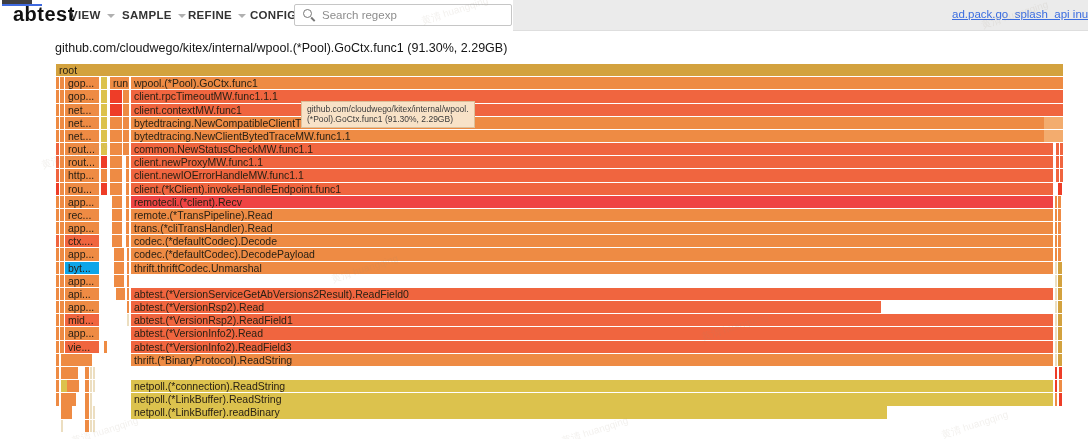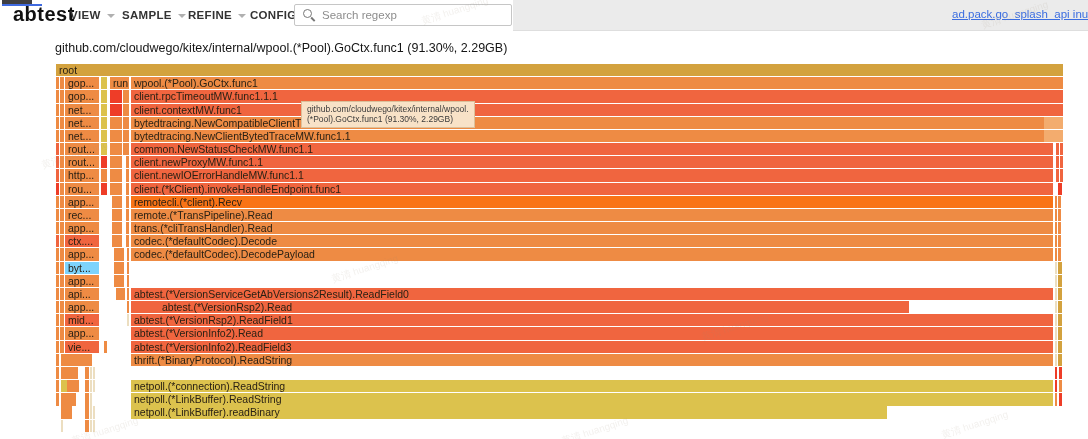--- a/index.html
+++ b/index.html
@@ -82,43 +82,44 @@
       <div class="frame" style="left: 1056px; top: 143px; width: 3px; background: rgb(240, 101, 63);"></div>
       <div class="frame" style="left: 1060px; top: 143px; width: 3px; background: rgb(240, 101, 63);"></div>
       <div class="frame" style="left: 131px; top: 156.2px; width: 922px; background: rgb(240, 101, 63);"><span>client.newProxyMW.func1.1</span></div>
       <div class="frame" style="left: 1056px; top: 156.2px; width: 3px; background: rgb(240, 101, 63);"></div>
       <div class="frame" style="left: 1060px; top: 156.2px; width: 3px; background: rgb(240, 101, 63);"></div>
       <div class="frame" style="left: 131px; top: 169.4px; width: 922px; background: rgb(240, 101, 63);"><span>client.newIOErrorHandleMW.func1.1</span></div>
       <div class="frame" style="left: 1056px; top: 169.4px; width: 3px; background: rgb(240, 101, 63);"></div>
       <div class="frame" style="left: 1060px; top: 169.4px; width: 3px; background: rgb(240, 101, 63);"></div>
       <div class="frame" style="left: 131px; top: 182.5px; width: 922px; background: rgb(240, 101, 63);"><span>client.(*kClient).invokeHandleEndpoint.func1</span></div>
       <div class="frame" style="left: 1058px; top: 182.5px; width: 4px; background: rgb(238, 61, 40);"></div>
-      <div class="frame" style="left: 131px; top: 195.7px; width: 922px; background: #f97316;"><span>remotecli.(*client).Recv</span></div>
+      <div class="frame" style="left: 131px; top: 195.7px; width: 922px; background: #ef4444;"><span>remotecli.(*client).Recv</span></div>
       <div class="frame" style="left: 1055px; top: 195.7px; width: 2px; background: rgb(238, 139, 68);"></div>
       <div class="frame" style="left: 1058px; top: 195.7px; width: 3px; background: rgb(238, 139, 68);"></div>
       <div class="frame" style="left: 131px; top: 208.9px; width: 922px; background: rgb(238, 139, 68);"><span>remote.(*TransPipeline).Read</span></div>
       <div class="frame" style="left: 1055px; top: 208.9px; width: 2px; background: rgb(238, 139, 68);"></div>
       <div class="frame" style="left: 1058px; top: 208.9px; width: 3px; background: rgb(238, 139, 68);"></div>
       <div class="frame" style="left: 131px; top: 222px; width: 922px; background: rgb(238, 139, 68);"><span>trans.(*cliTransHandler).Read</span></div>
       <div class="frame" style="left: 1055px; top: 222px; width: 2px; background: rgb(238, 139, 68);"></div>
       <div class="frame" style="left: 1058px; top: 222px; width: 3px; background: rgb(238, 139, 68);"></div>
       <div class="frame" style="left: 131px; top: 235.2px; width: 922px; background: rgb(238, 139, 68);"><span>codec.(*defaultCodec).Decode</span></div>
       <div class="frame" style="left: 1055px; top: 235.2px; width: 2px; background: rgb(238, 139, 68);"></div>
       <div class="frame" style="left: 1058px; top: 235.2px; width: 3px; background: rgb(238, 139, 68);"></div>
       <div class="frame" style="left: 131px; top: 248.4px; width: 922px; background: rgb(238, 139, 68);"><span>codec.(*defaultCodec).DecodePayload</span></div>
       <div class="frame" style="left: 1055px; top: 248.4px; width: 2px; background: rgb(238, 139, 68);"></div>
       <div class="frame" style="left: 1058px; top: 248.4px; width: 3px; background: rgb(238, 139, 68);"></div>
+      <div class="frame" style="left: 131px; top: 261.6px; width: 922px; background: rgb(238, 139, 68);"><span>thrift.thriftCodec.Unmarshal</span></div>
       <div class="frame" style="left: 1055px; top: 261.6px; width: 2px; background: rgb(236, 222, 192);"></div>
       <div class="frame" style="left: 1058px; top: 261.6px; width: 4px; background: rgb(211, 162, 62);"></div>
       <div class="frame" style="left: 1055px; top: 274.7px; width: 2px; background: rgb(236, 222, 192);"></div>
       <div class="frame" style="left: 1058px; top: 274.7px; width: 4px; background: rgb(211, 162, 62);"></div>
       <div class="frame" style="left: 131px; top: 287.9px; width: 922px; background: rgb(240, 101, 63);"><span>abtest.(*VersionServiceGetAbVersions2Result).ReadField0</span></div>
       <div class="frame" style="left: 1055px; top: 287.9px; width: 2px; background: rgb(236, 222, 192);"></div>
       <div class="frame" style="left: 1058px; top: 287.9px; width: 4px; background: rgb(211, 162, 62);"></div>
-      <div class="frame" style="left: 131px; top: 301.1px; width: 750px; background: rgb(240, 101, 63); padding-left: 28px;"><span>abtest.(*VersionRsp2).Read</span></div>
+      <div class="frame" style="left: 131px; top: 301.1px; width: 750px; background: rgb(240, 101, 63);"><span>abtest.(*VersionRsp2).Read</span></div>
       <div class="frame" style="left: 1055px; top: 301.1px; width: 2px; background: rgb(236, 222, 192);"></div>
       <div class="frame" style="left: 1058px; top: 301.1px; width: 4px; background: rgb(211, 162, 62);"></div>
       <div class="frame" style="left: 131px; top: 314.2px; width: 922px; background: rgb(240, 101, 63);"><span>abtest.(*VersionRsp2).ReadField1</span></div>
       <div class="frame" style="left: 1055px; top: 314.2px; width: 2px; background: rgb(236, 222, 192);"></div>
       <div class="frame" style="left: 1058px; top: 314.2px; width: 4px; background: rgb(211, 162, 62);"></div>
       <div class="frame" style="left: 131px; top: 327.4px; width: 922px; background: rgb(240, 101, 63);"><span>abtest.(*VersionInfo2).Read</span></div>
       <div class="frame" style="left: 1055px; top: 327.4px; width: 2px; background: rgb(236, 222, 192);"></div>
       <div class="frame" style="left: 1058px; top: 327.4px; width: 4px; background: rgb(211, 162, 62);"></div>
       <div class="frame" style="left: 131px; top: 340.6px; width: 922px; background: rgb(240, 101, 63);"><span>abtest.(*VersionInfo2).ReadField3</span></div>
       <div class="frame" style="left: 1055px; top: 340.6px; width: 2px; background: rgb(236, 222, 192);"></div>
@@ -188,21 +189,21 @@
       <div class="frame" style="left: 65px; top: 129.8px; width: 34px; background: rgb(238, 139, 68);"><span>net...</span></div>
       <div class="frame" style="left: 65px; top: 143px; width: 34px; background: rgb(238, 139, 68);"><span>rout...</span></div>
       <div class="frame" style="left: 65px; top: 156.2px; width: 34px; background: rgb(238, 139, 68);"><span>rout...</span></div>
       <div class="frame" style="left: 65px; top: 169.4px; width: 34px; background: rgb(238, 139, 68);"><span>http...</span></div>
       <div class="frame" style="left: 65px; top: 182.5px; width: 34px; background: rgb(238, 139, 68);"><span>rou...</span></div>
       <div class="frame" style="left: 65px; top: 195.7px; width: 34px; background: rgb(238, 139, 68);"><span>app...</span></div>
       <div class="frame" style="left: 65px; top: 208.9px; width: 34px; background: rgb(238, 139, 68);"><span>rec...</span></div>
       <div class="frame" style="left: 65px; top: 222px; width: 34px; background: rgb(238, 139, 68);"><span>app...</span></div>
       <div class="frame" style="left: 65px; top: 235.2px; width: 34px; background: rgb(240, 101, 63);"><span>ctx....</span></div>
       <div class="frame" style="left: 65px; top: 248.4px; width: 34px; background: rgb(238, 139, 68);"><span>app...</span></div>
-      <div class="frame" style="left: 65px; top: 261.6px; width: 34px; background: #7dd3fc;"><span>byt...</span></div>
+      <div class="frame" style="left: 65px; top: 261.6px; width: 34px; background: #0ea5e9;"><span>byt...</span></div>
       <div class="frame" style="left: 65px; top: 274.7px; width: 34px; background: rgb(238, 139, 68);"><span>app...</span></div>
       <div class="frame" style="left: 65px; top: 287.9px; width: 34px; background: rgb(238, 139, 68);"><span>api...</span></div>
       <div class="frame" style="left: 65px; top: 301.1px; width: 34px; background: rgb(238, 139, 68);"><span>app...</span></div>
       <div class="frame" style="left: 65px; top: 314.2px; width: 34px; background: rgb(240, 101, 63);"><span>mid...</span></div>
       <div class="frame" style="left: 65px; top: 327.4px; width: 34px; background: rgb(238, 139, 68);"><span>app...</span></div>
       <div class="frame" style="left: 65px; top: 340.6px; width: 34px; background: rgb(240, 101, 63);"><span>vie...</span></div>
       <div class="frame" style="left: 104px; top: 340.6px; width: 3px; background: rgb(238, 139, 68);"></div>
       <div class="frame" style="left: 101px; top: 77.2px; width: 6px; background: rgb(220, 194, 77);"></div>
       <div class="frame" style="left: 101px; top: 90.3px; width: 6px; background: rgb(220, 194, 77);"></div>
       <div class="frame" style="left: 101px; top: 103.5px; width: 6px; background: rgb(220, 194, 77);"></div>

